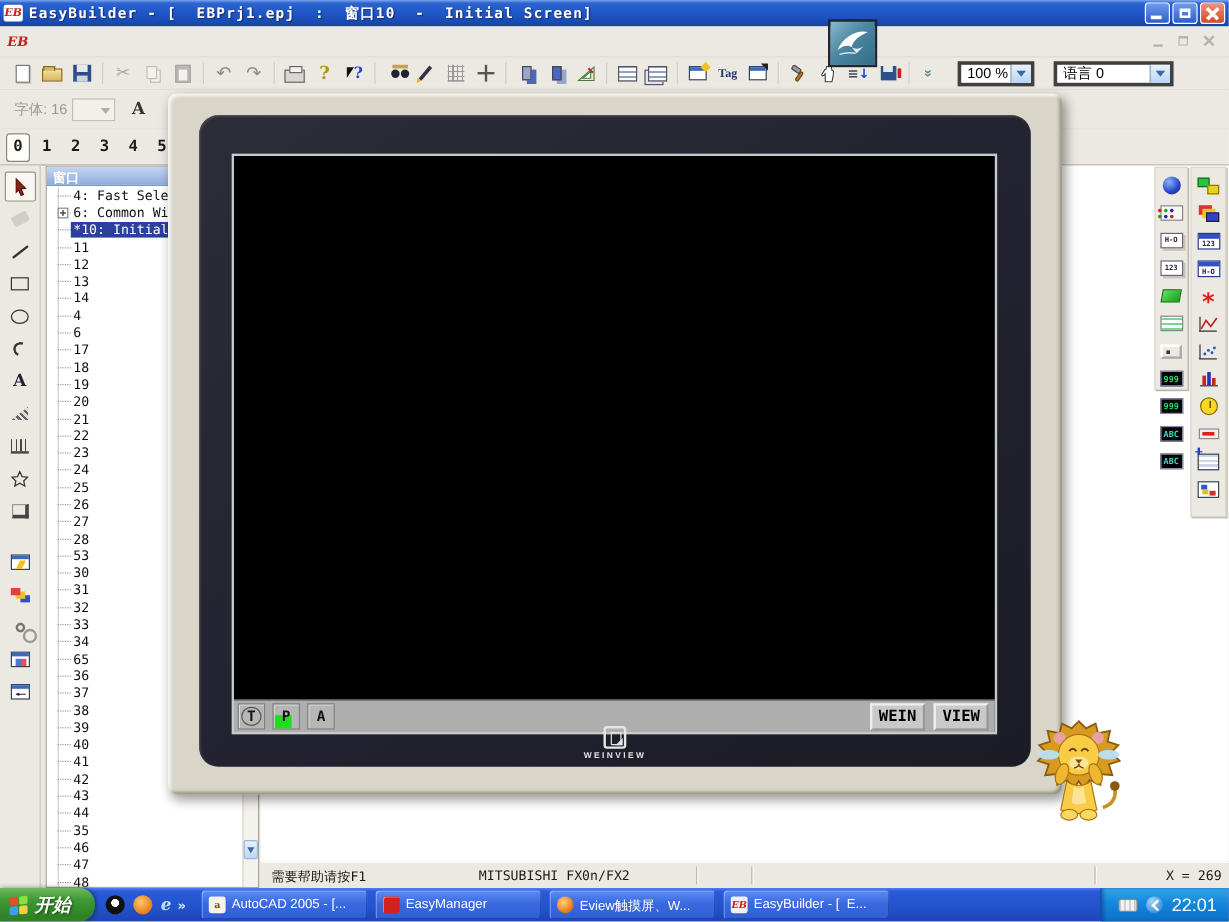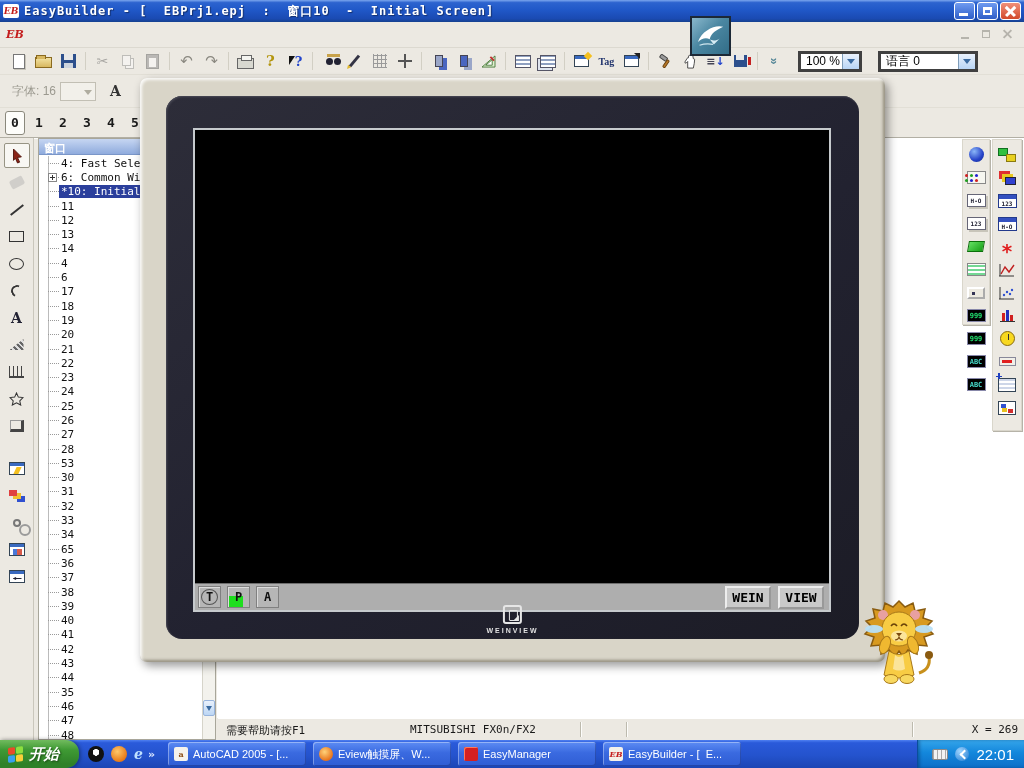--- a/index.html
+++ b/index.html
@@ -907,21 +907,21 @@
     <ellipse cx="60" cy="46" rx="5" ry="9" fill="#f0b830" stroke="#a87818" transform="rotate(-20 60 46)"></ellipse>
     <path d="M36 52 q10 7 20 0 l5 24 q-15 6 -30 0 z" fill="#f8cc44" stroke="#a87818"></path>
     <path d="M42 56 q4 4 8 0 l2 14 q-6 3 -12 0 z" fill="#fbe49a"></path>
     <ellipse cx="38" cy="80" rx="7" ry="4.5" fill="#f8d860" stroke="#a87818"></ellipse>
     <ellipse cx="54" cy="80" rx="7" ry="4.5" fill="#f8d860" stroke="#a87818"></ellipse>
   </svg>
 </div>
 
 <div class="statusbar">
   <span class="sp" style="left:8px">需要帮助请按F1</span>
-  <span class="sp" style="left:192px">MITSUBISHI FX0n/FX2</span>
+  <span class="sp" style="left:181px">MITSUBISHI FX0n/FX2</span>
   <span class="ssep" style="left:362px"></span>
   <span class="ssep" style="left:408px"></span>
   <span class="ssep" style="left:694px"></span>
   <span class="sp" style="right:6px">X = 269</span>
 </div>
 
 <div class="taskbar">
   <div class="startbtn">
     <span class="flag">
         <i></i>
@@ -938,27 +938,27 @@
     <span class="qlmore">»</span>
   </div>
   <div class="tasks">
 
       <span class="taskbtn">
         <span class="tico autocad">a</span>
         <span class="tlab">AutoCAD 2005 - [...</span>
       </span>
 
       <span class="taskbtn">
+        <span class="tico easymanager"></span>
+        <span class="tlab">EasyManager</span>
+      </span>
+
+      <span class="taskbtn">
         <span class="tico eview"></span>
         <span class="tlab">Eview触摸屏、W...</span>
-      </span>
-
-      <span class="taskbtn">
-        <span class="tico easymanager"></span>
-        <span class="tlab">EasyManager</span>
       </span>
 
       <span class="taskbtn">
         <span class="tico easybuilder">EB</span>
         <span class="tlab">EasyBuilder - [  E...</span>
       </span>
 
     </div>
   <div class="tray">
     <span class="kbd"></span>

